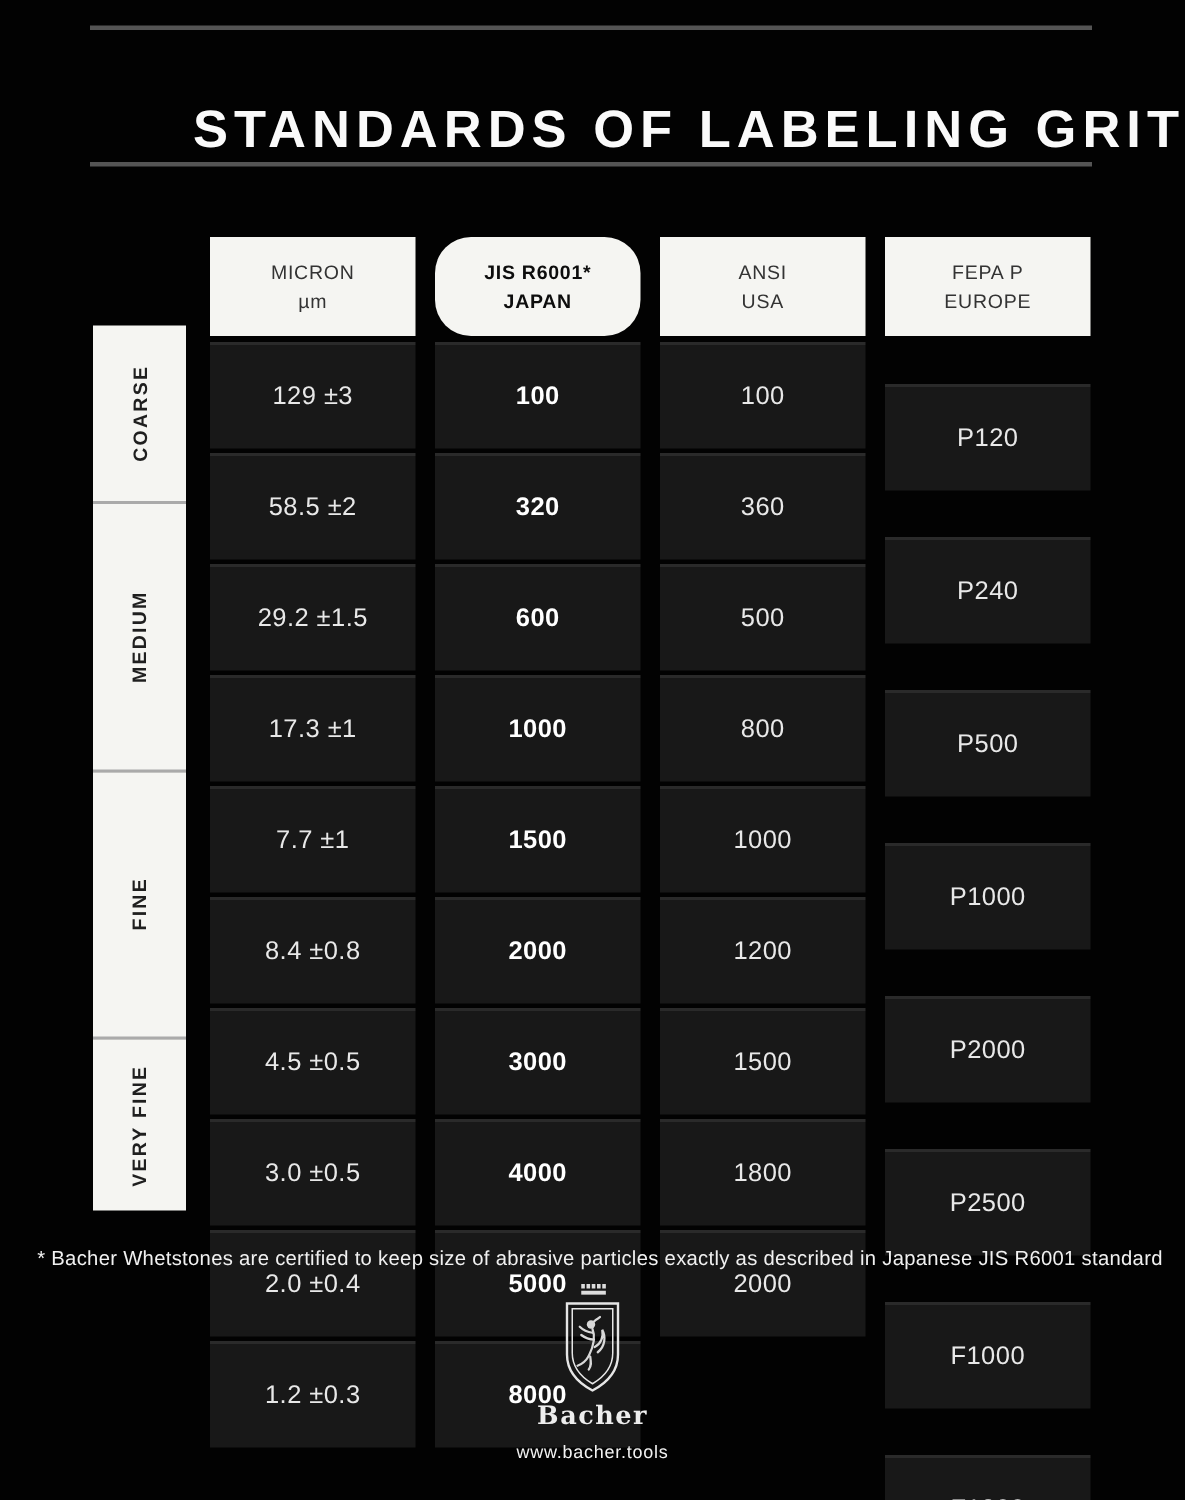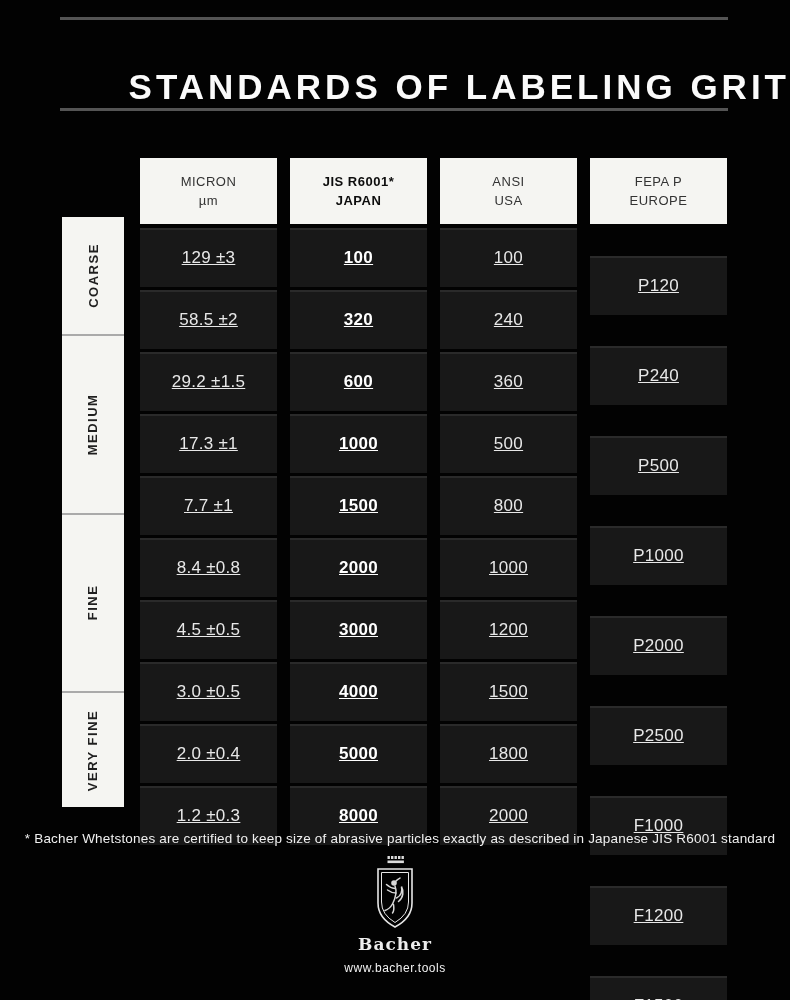--- a/index.html
+++ b/index.html
@@ -32,26 +32,26 @@
     transform:rotate(-90deg);white-space:nowrap;
     font-size:13px;font-weight:700;letter-spacing:1.5px;color:#1f1f1f;
   }
   .grit-col{width:137px;display:flex;flex-direction:column;margin-right:13px;}
   .grit-col:last-child{margin-right:0;gap:28px;}
   .col-header{
     height:66px;margin-bottom:4px;background:#f5f5f2;
     display:flex;flex-direction:column;align-items:center;justify-content:center;
     font-size:13px;line-height:19px;letter-spacing:.5px;color:#333333;
   }
-  .grit-col.emph .col-header{font-weight:700;color:#0d0d0d;}
+  .grit-col.emph .col-header{font-weight:700;color:#0d0d0d;border-radius:24px;}
   .grit-cell{
-    height:59px;margin-bottom:3px;background:#181818;
+    height:71px;margin-bottom:3px;background:#181818;
     box-shadow:inset 0 2px 0 rgba(255,255,255,.08);
     display:flex;align-items:center;justify-content:center;
-    font-size:17px;color:#e8e8e8;letter-spacing:.3px;text-decoration:underline;
+    font-size:17px;color:#e8e8e8;letter-spacing:.3px;
   }
   .grit-cell:last-child{margin-bottom:0;}
   .grit-col.emph .grit-cell{font-weight:700;color:#ffffff;}
   
   #footnote{
     position:absolute;left:10px;right:0;top:831px;
     text-align:center;color:#f0f0f0;font-size:13.5px;letter-spacing:.2px;white-space:nowrap;
   }
   #brand{
     position:absolute;left:0;right:0;top:856px;
@@ -117,21 +117,20 @@
         <div class="grit-cell">4000</div>
         <div class="grit-cell">5000</div>
         <div class="grit-cell">8000</div>
       </div>
       <div class="grit-col">
         <div class="col-header">
           <div>ANSI</div>
           <div>USA</div>
         </div>
         <div class="grit-cell">100</div>
-        <div class="grit-cell">240</div>
         <div class="grit-cell">360</div>
         <div class="grit-cell">500</div>
         <div class="grit-cell">800</div>
         <div class="grit-cell">1000</div>
         <div class="grit-cell">1200</div>
         <div class="grit-cell">1500</div>
         <div class="grit-cell">1800</div>
         <div class="grit-cell">2000</div>
       </div>
       <div class="grit-col">

